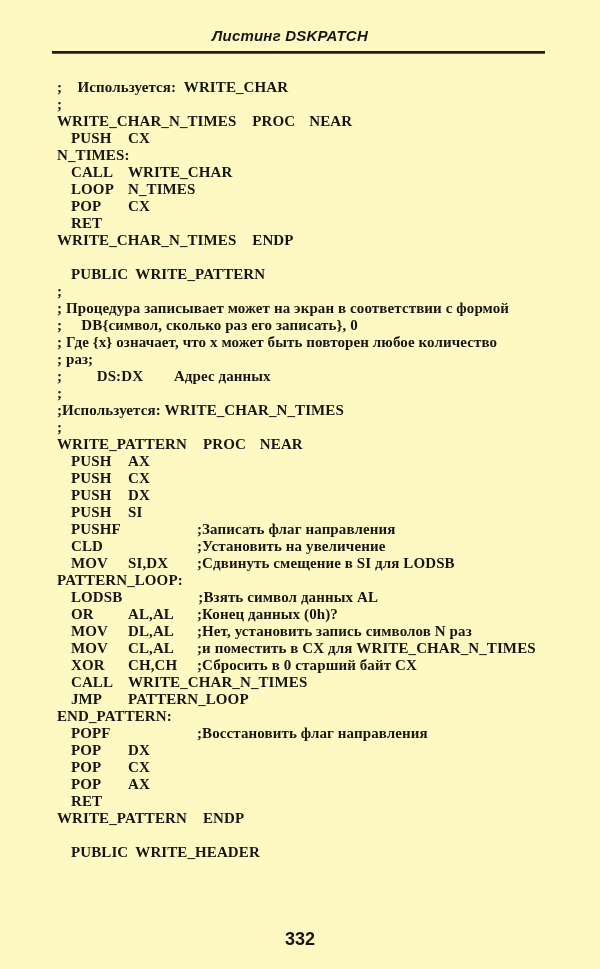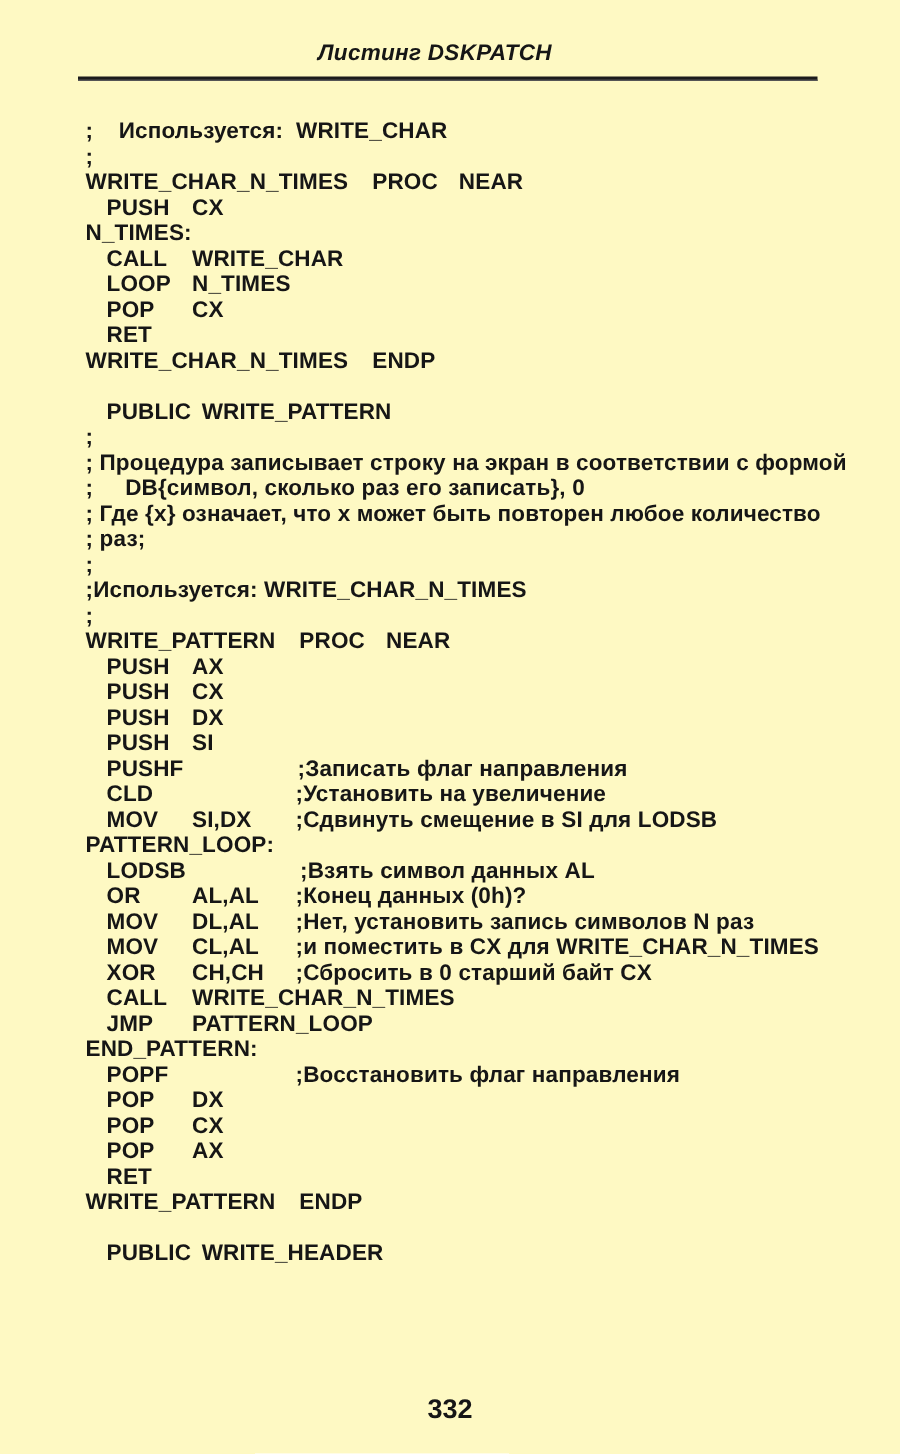--- a/index.html
+++ b/index.html
@@ -46,20 +46,21 @@
     left: 57px;
     width: 536px;
     font-size: 15px;
     font-weight: 700;
     line-height: 17px;
     letter-spacing: 0.1px;
   }
   .line {
     height: 17px;
     white-space: pre;
+    font-family: Liberation Serif, serif;
   }
   .line.instr { padding-left: 14px; }
   .line .m {
     display: inline-block;
     min-width: 50px;
     margin-right: 7px;
   }
   .line .o {
     display: inline-block;
     min-width: 62px;
@@ -90,24 +91,25 @@
       <div class="line instr"><span class="m">PUSH</span><span class="o">CX</span></div>
       <div class="line label">N_TIMES:</div>
       <div class="line instr"><span class="m">CALL</span><span class="o">WRITE_CHAR</span></div>
       <div class="line instr"><span class="m">LOOP</span><span class="o">N_TIMES</span></div>
       <div class="line instr"><span class="m">POP</span><span class="o">CX</span></div>
       <div class="line instr"><span class="m">RET</span><span class="o"></span></div>
       <div class="line proc"><span class="lab">WRITE_CHAR_N_TIMES</span><span class="d1">ENDP</span></div>
       <div class="line blank"></div>
       <div class="line instr"><span class="m">PUBLIC</span><span class="o">WRITE_PATTERN</span></div>
       <div class="line comment">;</div>
-      <div class="line comment">; Процедура записывает строку на экран в соответствии с формой</div>
+      <div class="line comment">; Процедура записывает может на экран в соответствии с формой</div>
       <div class="line comment">;     DB{символ, сколько раз его записать}, 0</div>
       <div class="line comment">; Где {x} означает, что x может быть повторен любое количество</div>
       <div class="line comment">; раз;</div>
+      <div class="line comment">;         DS:DX        Адрес данных</div>
       <div class="line comment">;</div>
       <div class="line comment">;Используется: WRITE_CHAR_N_TIMES</div>
       <div class="line comment">;</div>
       <div class="line proc"><span class="lab">WRITE_PATTERN</span><span class="d1">PROC</span><span class="d2">NEAR</span></div>
       <div class="line instr"><span class="m">PUSH</span><span class="o">AX</span></div>
       <div class="line instr"><span class="m">PUSH</span><span class="o">CX</span></div>
       <div class="line instr"><span class="m">PUSH</span><span class="o">DX</span></div>
       <div class="line instr"><span class="m">PUSH</span><span class="o">SI</span></div>
       <div class="line instr"><span class="m">PUSHF</span><span class="o"></span><span class="cm">;Записать флаг направления</span></div>
       <div class="line instr"><span class="m">CLD</span><span class="o"></span><span class="cm">;Установить на увеличение</span></div>

